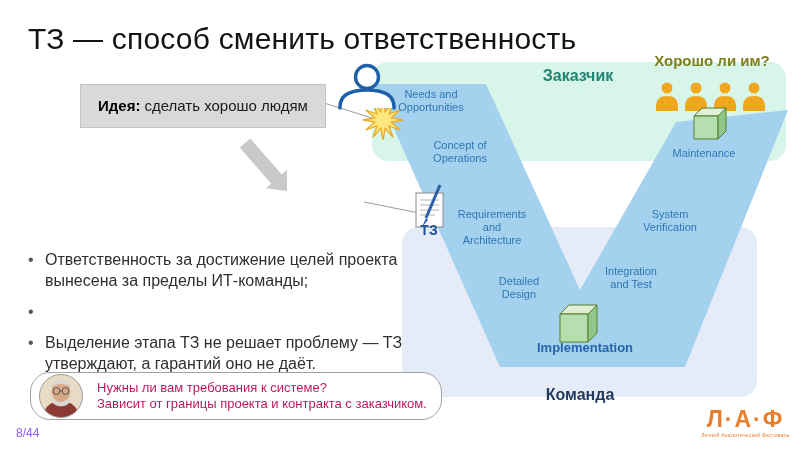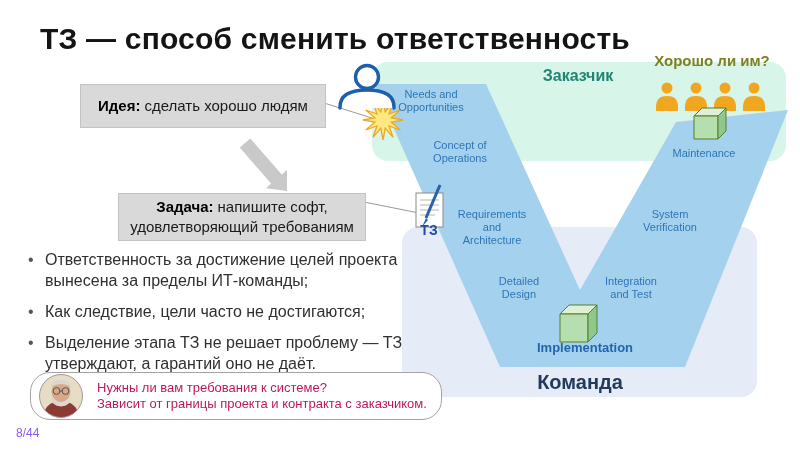--- a/index.html
+++ b/index.html
@@ -1,27 +1,27 @@
 <!DOCTYPE html>
 <html><head>
 <meta charset="utf-8">
 <style>
   html,body{margin:0;padding:0;background:#fff;}
   .slide{position:relative;width:800px;height:450px;background:#ffffff;
          font-family:"Liberation Sans", sans-serif;overflow:hidden;}
   .abs{position:absolute;}
-  .title{position:absolute;left:28px;top:22px;font-size:30px;font-weight:700;
-         color:#141414;letter-spacing:0.2px;white-space:nowrap;margin-left:12px;}
+  .title{position:absolute;left:28px;top:22px;font-size:30px;font-weight:400;
+         color:#141414;letter-spacing:0.2px;white-space:nowrap;}
   
   .vlabel{position:absolute;transform:translateX(-50%);text-align:center;
           font-size:11px;line-height:13px;color:#2e75b6;white-space:pre-line;}
   .vlabel.impl{font-size:13px;font-weight:bold;color:#2365ad;}
   .band-label{position:absolute;transform:translateX(-50%);text-align:center;white-space:nowrap;font-weight:bold;}
   .band-label.customer{font-size:16px;color:#218573;}
-  .band-label.team{font-size:20px;color:#223a5e;}
+  .band-label.team{font-size:16px;color:#223a5e;margin-top:15px;}
   .band-label.question{font-size:15px;color:#7e7f1d;}
   .tz-badge{position:absolute;transform:translateX(-50%);font-size:14px;font-weight:bold;color:#1d4e9e;}
   
   .gray-box{position:absolute;background:#d9d9d9;border:1px solid #c3c3c3;
             display:flex;flex-direction:column;justify-content:center;align-items:center;
             font-size:15px;color:#1a1a1a;}
   .gray-box .box-line{line-height:20px;white-space:nowrap;}
   .gray-box b{margin-right:4px;color:#000;}
   
   .bullets{position:absolute;}
@@ -110,47 +110,40 @@
   <div class="vlabel" style="left:431px;top:88px">Needs and
 Opportunities</div>
   <div class="vlabel" style="left:460px;top:139px">Concept of
 Operations</div>
   <div class="vlabel" style="left:492px;top:208px">Requirements
 and
 Architecture</div>
   <div class="vlabel" style="left:519px;top:275px">Detailed
 Design</div>
   <div class="vlabel impl" style="left:585px;top:341px">Implementation</div>
-  <div class="vlabel" style="left:631px;top:275px">Integration
+  <div class="vlabel" style="left:631px;top:265px">Integration
 and Test</div>
   <div class="vlabel" style="left:670px;top:208px">System
 Verification</div>
   <div class="vlabel" style="left:704px;top:147px">Maintenance</div>
   <div class="tz-badge" style="left:429px;top:222px">ТЗ</div>
 
   <div class="gray-box" style="left:80px;top:84px;width:244px;height:42px">
     <div class="box-line">
       <b>Идея:</b><span>сделать хорошо людям</span>
     </div>
   </div>
-  <div class="gray-box" style="left:118px;top:193px;width:246px;height:46px">
-    <div class="box-line">
-      <b>Задача:</b><span>напишите софт,</span>
-    </div>
-    <div class="box-line">удовлетворяющий требованиям</div>
-  </div>
 
   <div class="bullets" style="left:28px;top:249px;width:400px">
     <div class="bullet-item">
       <span class="marker">•</span>
       <span class="btext">Ответственность за достижение целей проекта вынесена за пределы ИТ-команды;</span>
     </div>
     <div class="bullet-item">
       <span class="marker">•</span>
-      <span class="btext">Как следствие, цели часто не достигаются;</span>
     </div>
     <div class="bullet-item">
       <span class="marker">•</span>
       <span class="btext">Выделение этапа ТЗ не решает проблему — ТЗ утверждают, а гарантий оно не даёт.</span>
     </div>
   </div>
 
   <div class="bubble" style="left:30px;top:372px;width:410px;height:46px">
     <svg class="avatar" width="44" height="44" viewBox="0 0 44 44">
       <defs>
@@ -170,14 +163,18 @@
       </g>
       <circle cx="22" cy="22" r="21.5" fill="none" stroke="#9a9a9a" stroke-width="1"></circle>
     </svg>
     <div class="bubble-text">
       <div>Нужны ли вам требования к системе?</div>
       <div>Зависит от границы проекта и контракта с заказчиком.</div>
     </div>
   </div>
 
   <div class="page-num">8/44</div>
+  <div class="logo">
+    <div class="logo-text">Л·А·Ф</div>
+    <div class="logo-tagline">Летний Аналитический Фестиваль</div>
+  </div>
 
 </div>
 
 </body></html>

